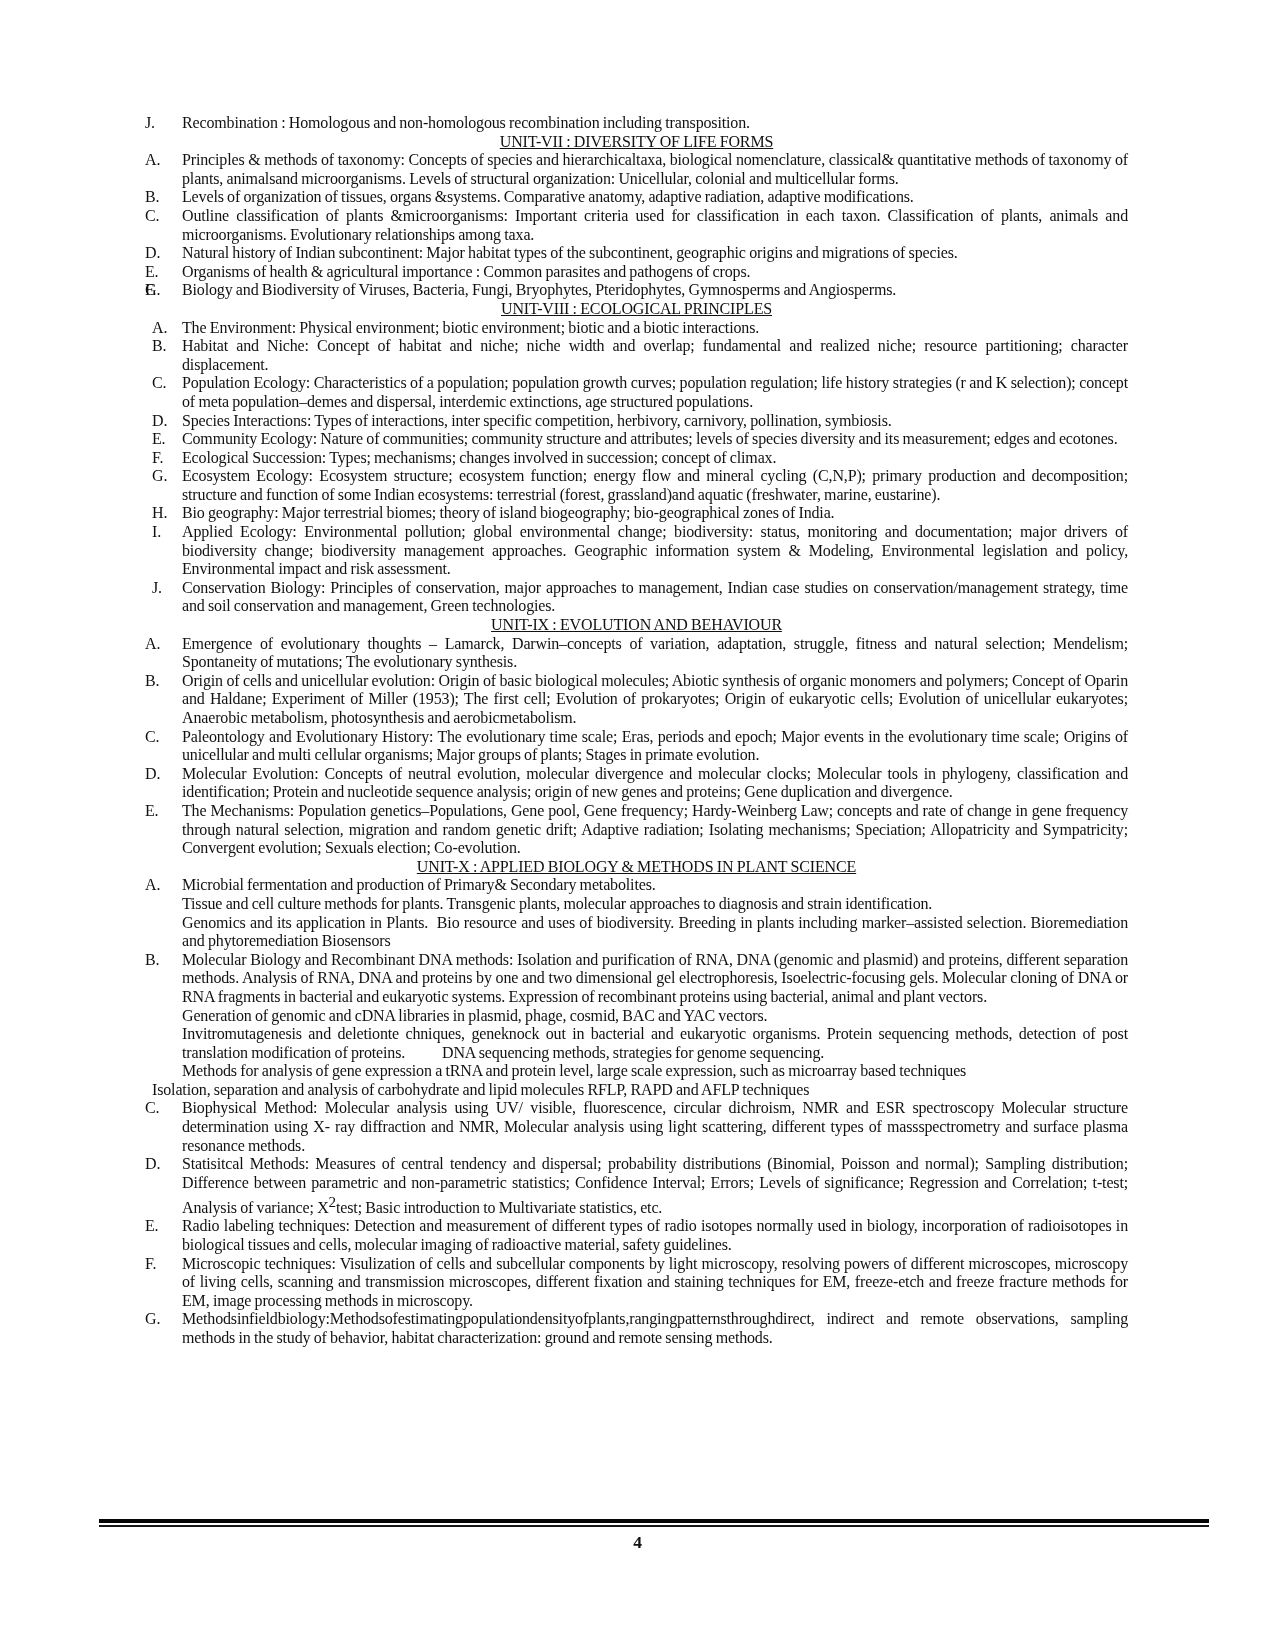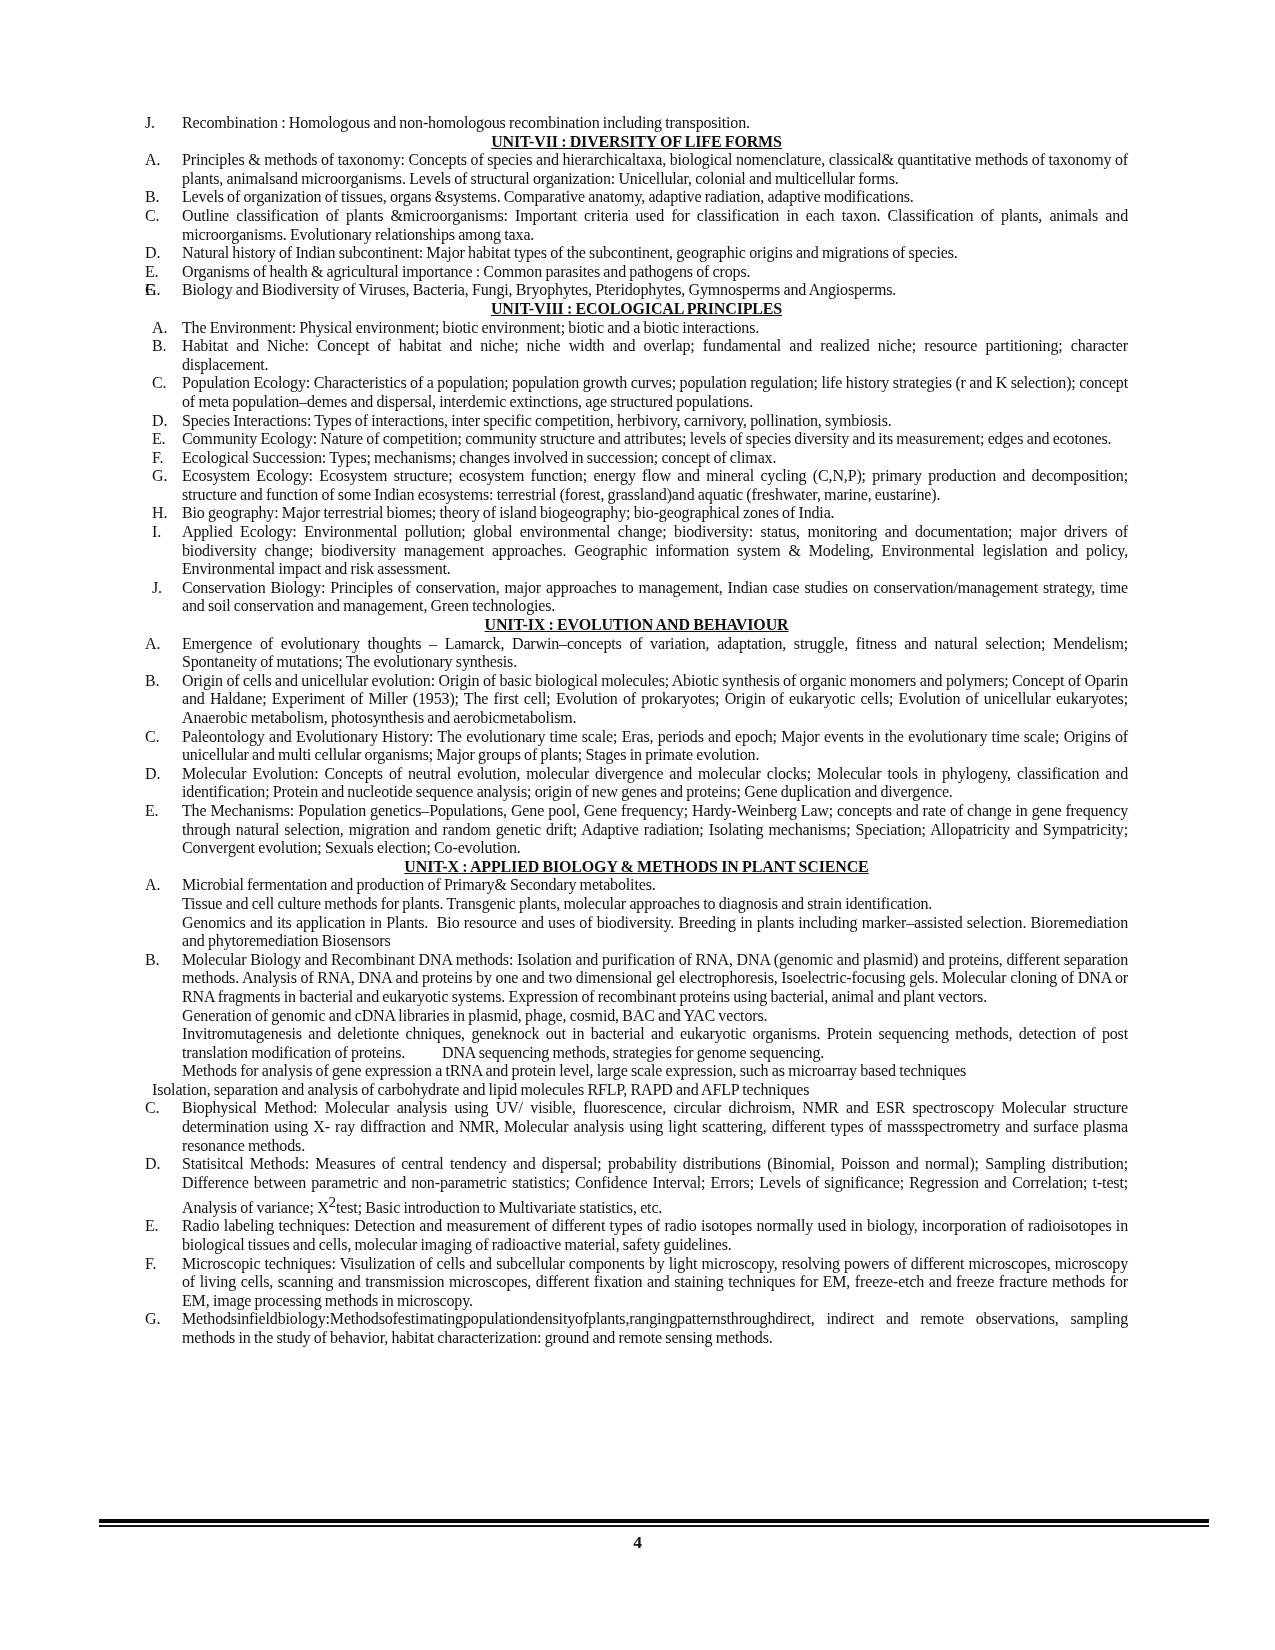--- a/index.html
+++ b/index.html
@@ -16,21 +16,21 @@
     position:absolute;
     left:145px;top:114px;
     width:983px;
     font-size:16px;
     line-height:18.6px;
     letter-spacing:-0.15px;
     word-spacing:-0.5px;
   }
   .heading{
     text-align:center;
-    font-weight:bold;
+    font-weight:normal;
   }
   .heading span{text-decoration:underline;}
   .item{text-align:justify;}
   .lettered{position:relative;padding-left:37px;}
   .lettered .marker{position:absolute;left:0;top:0;text-align:left;}
   .offset-letters .lettered .marker{left:7px;}
   .flush{margin-left:7px;}
   .indent{margin-left:37px;}
   .sup{
     vertical-align:super;
@@ -68,21 +68,21 @@
         <div class="item lettered"><span class="marker">E.</span><span>Organisms of health &amp; agricultural importance : Common parasites and pathogens of crops.</span></div>
         <div class="item lettered"><span class="marker">F.</span></div>
         <div class="item lettered"><span class="marker">G.</span><span>Biology and Biodiversity of Viruses, Bacteria, Fungi, Bryophytes, Pteridophytes, Gymnosperms and Angiosperms.</span></div>
       </section>
       <section class="offset-letters">
         <div class="heading"><span>UNIT-VIII : ECOLOGICAL PRINCIPLES</span></div>
         <div class="item lettered"><span class="marker">A.</span><span>The Environment: Physical environment; biotic environment; biotic and a biotic interactions.</span></div>
         <div class="item lettered"><span class="marker">B.</span><span>Habitat and Niche: Concept of habitat and niche; niche width and overlap; fundamental and realized niche; resource partitioning; character displacement.</span></div>
         <div class="item lettered"><span class="marker">C.</span><span>Population Ecology: Characteristics of a population; population growth curves; population regulation; life history strategies (r and K selection); concept of meta population–demes and dispersal, interdemic extinctions, age structured populations.</span></div>
         <div class="item lettered"><span class="marker">D.</span><span>Species Interactions: Types of interactions, inter specific competition, herbivory, carnivory, pollination, symbiosis.</span></div>
-        <div class="item lettered"><span class="marker">E.</span><span>Community Ecology: Nature of competition; community structure and attributes; levels of species diversity and its measurement; edges and ecotones.</span></div>
+        <div class="item lettered"><span class="marker">E.</span><span>Community Ecology: Nature of communities; community structure and attributes; levels of species diversity and its measurement; edges and ecotones.</span></div>
         <div class="item lettered"><span class="marker">F.</span><span>Ecological Succession: Types; mechanisms; changes involved in succession; concept of climax.</span></div>
         <div class="item lettered"><span class="marker">G.</span><span>Ecosystem Ecology: Ecosystem structure; ecosystem function; energy flow and mineral cycling (C,N,P); primary production and decomposition; structure and function of some Indian ecosystems: terrestrial (forest, grassland)and aquatic (freshwater, marine, eustarine).</span></div>
         <div class="item lettered"><span class="marker">H.</span><span>Bio geography: Major terrestrial biomes; theory of island biogeography; bio-geographical zones of India.</span></div>
         <div class="item lettered"><span class="marker">I.</span><span>Applied Ecology: Environmental pollution; global environmental change; biodiversity: status, monitoring and documentation; major drivers of biodiversity change; biodiversity management approaches. Geographic information system &amp; Modeling, Environmental legislation and policy, Environmental impact and risk assessment.</span></div>
         <div class="item lettered"><span class="marker">J.</span><span>Conservation Biology: Principles of conservation, major approaches to management, Indian case studies on conservation/management strategy, time and soil conservation and management, Green technologies.</span></div>
       </section>
       <section>
         <div class="heading"><span>UNIT-IX : EVOLUTION AND BEHAVIOUR</span></div>
         <div class="item lettered"><span class="marker">A.</span><span>Emergence of evolutionary thoughts – Lamarck, Darwin–concepts of variation, adaptation, struggle, fitness and natural selection; Mendelism; Spontaneity of mutations; The evolutionary synthesis.</span></div>
         <div class="item lettered"><span class="marker">B.</span><span>Origin of cells and unicellular evolution: Origin of basic biological molecules; Abiotic synthesis of organic monomers and polymers; Concept of Oparin and Haldane; Experiment of Miller (1953); The first cell; Evolution of prokaryotes; Origin of eukaryotic cells; Evolution of unicellular eukaryotes; Anaerobic metabolism, photosynthesis and aerobicmetabolism.</span></div>

